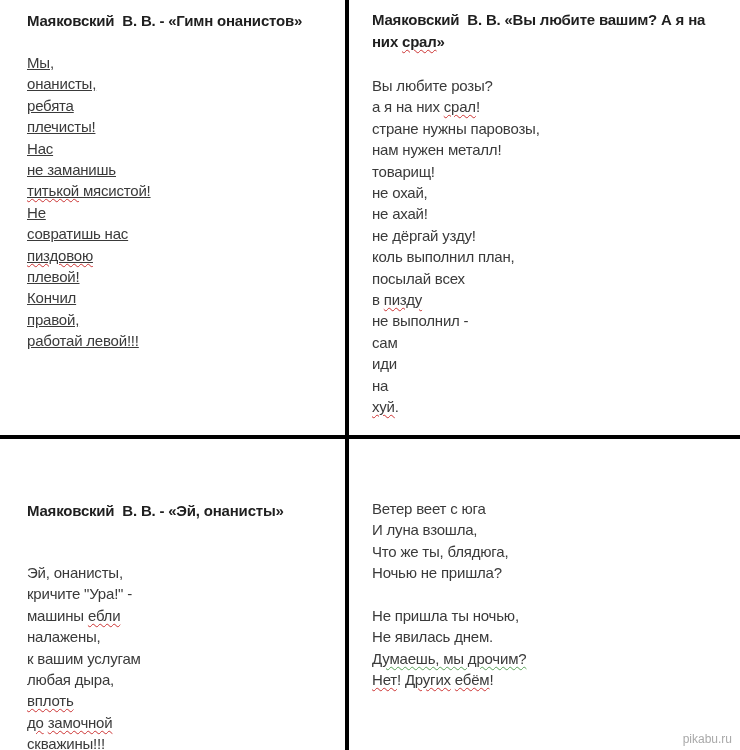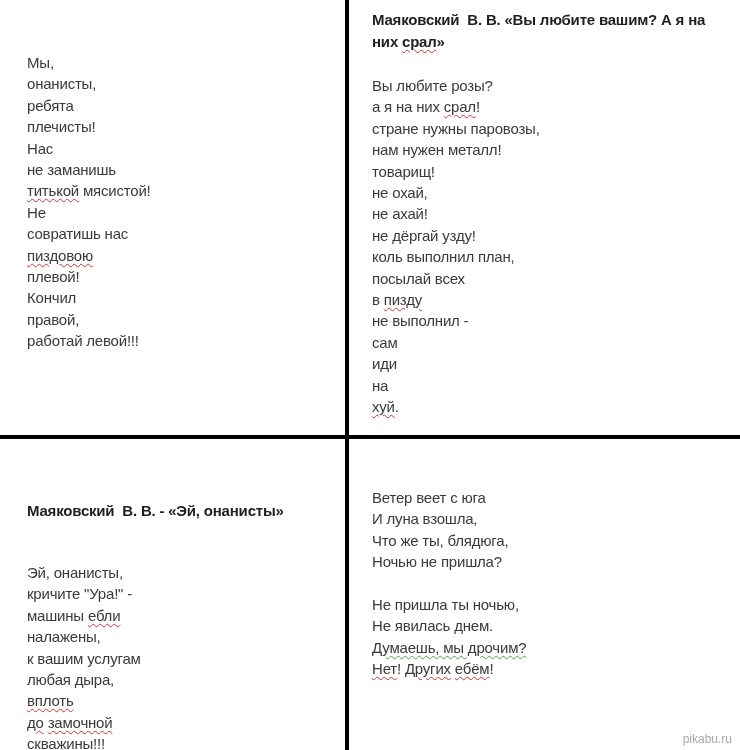--- a/index.html
+++ b/index.html
@@ -30,24 +30,24 @@
     letter-spacing: -0.2px;
     white-space: pre-wrap;
   }
   .panel-body {
     font-size: 15px;
     line-height: 21.4px;
     color: #3a3a3a;
     letter-spacing: -0.2px;
     white-space: pre-wrap;
   }
-  .panel-tl .panel-body { margin-top: 42px; }
+  .panel-tl .panel-body { margin-top: 20px; text-decoration: underline; }
   .panel-tr .panel-body { margin-top: 22px; }
   .panel-bl .panel-body { margin-top: 40px; }
-  .panel-br .panel-body { margin-top: 10px; }
+  .panel-br .panel-body { margin-top: 21px; }
 
   .sq-red {
     text-decoration: underline;
     text-decoration-style: wavy;
     text-decoration-color: var(--sq-red, #cc3333);
     text-decoration-thickness: 1px;
     text-underline-offset: 2px;
   }
   .sq-green {
     text-decoration: underline;
@@ -68,20 +68,21 @@
 </style>
 </head>
 <body>
 
 <div class="screen">
 
   <div class="divider divider-v"></div>
   <div class="divider divider-h"></div>
 
   <div class="panel panel-tl">
+    <div class="panel-title"><div class="line"><span>Маяковский  В. В. - «Гимн онанистов»</span></div></div>
     <div class="panel-body"><div class="line"><span>Мы,</span></div><div class="line"><span>онанисты,</span></div><div class="line"><span>ребята</span></div><div class="line"><span>плечисты!</span></div><div class="line"><span>Нас</span></div><div class="line"><span>не заманишь</span></div><div class="line"><span class="sq-red">титькой</span><span> мясистой!</span></div><div class="line"><span>Не</span></div><div class="line"><span>совратишь нас</span></div><div class="line"><span class="sq-red">пиздовою</span></div><div class="line"><span>плевой!</span></div><div class="line"><span>Кончил</span></div><div class="line"><span>правой,</span></div><div class="line"><span>работай левой!!!</span></div></div>
   </div>
 
   <div class="panel panel-tr">
     <div class="panel-title"><div class="line"><span>Маяковский  В. В. «Вы любите вашим? А я на</span></div><div class="line"><span>них </span><span class="sq-red">срал</span><span>»</span></div></div>
     <div class="panel-body"><div class="line"><span>Вы любите розы?</span></div><div class="line"><span>а я на них </span><span class="sq-red">срал</span><span>!</span></div><div class="line"><span>стране нужны паровозы,</span></div><div class="line"><span>нам нужен металл!</span></div><div class="line"><span>товарищ!</span></div><div class="line"><span>не охай,</span></div><div class="line"><span>не ахай!</span></div><div class="line"><span>не дёргай узду!</span></div><div class="line"><span>коль выполнил план,</span></div><div class="line"><span>посылай всех</span></div><div class="line"><span>в </span><span class="sq-red">пизду</span></div><div class="line"><span>не выполнил -</span></div><div class="line"><span>сам</span></div><div class="line"><span>иди</span></div><div class="line"><span>на</span></div><div class="line"><span class="sq-red">хуй</span><span>.</span></div></div>
   </div>
 
   <div class="panel panel-bl">
     <div class="panel-title"><div class="line"><span>Маяковский  В. В. - «Эй, онанисты»</span></div></div>

